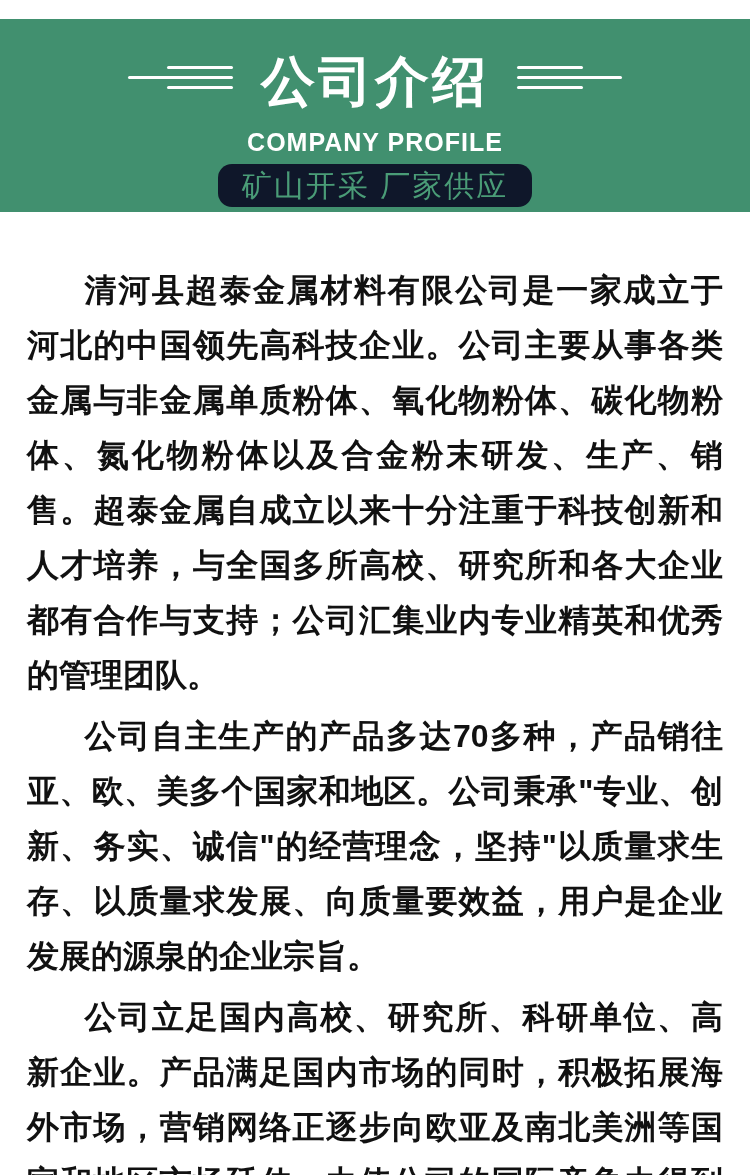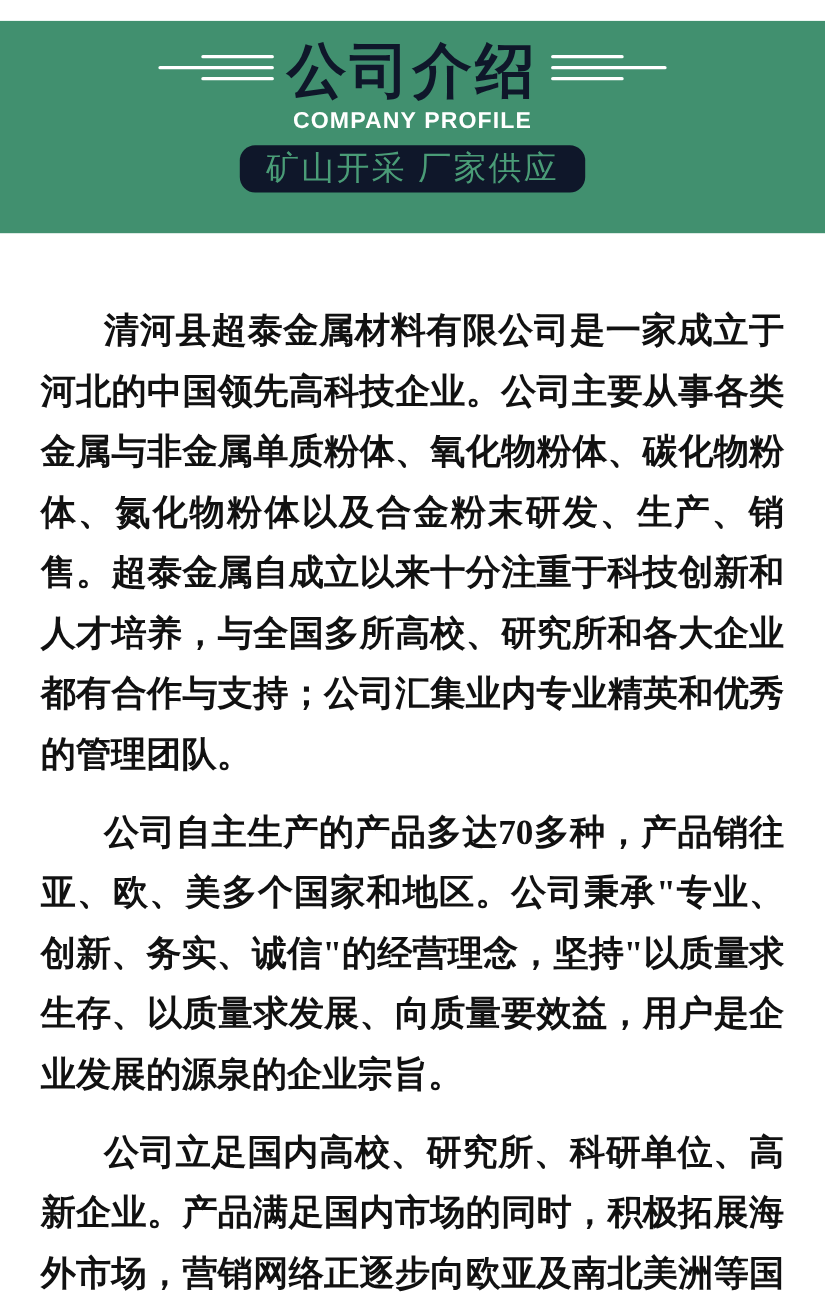--- a/index.html
+++ b/index.html
@@ -28,22 +28,22 @@
     padding-top: 18px;
     box-sizing: content-box;
   }
   .title-row {
     display: flex;
     align-items: center;
     justify-content: center;
     gap: 12px;
   }
   .hero-title {
-    margin: 0;
-    color: #0f172a;
+    margin: 16px;
+    color: #ffffff;
     font-size: 54px;
     line-height: 56px;
     font-weight: bold;
     letter-spacing: 3px;
     white-space: nowrap;
   }
   .speed-lines {
     display: flex;
     flex-direction: column;
     gap: 7px;
@@ -54,21 +54,21 @@
   .speed-lines .line {
     height: 3px;
     background: #ffffff;
     border-radius: 2px;
   }
   .speed-lines .short { width: 66px; }
   .speed-lines .long  { width: 105px; }
   .hero-subtitle {
     margin-top: 6px;
     color: #ffffff;
-    font-size: 21px;
+    font-size: 25px;
     line-height: 22px;
     font-weight: bold;
     letter-spacing: 1px;
   }
   .badge {
     display: inline-block;
     margin-top: 11px;
     background: #0f172a;
     color: #4a9c77;
     font-size: 30px;
@@ -77,30 +77,29 @@
     padding: 0 24px;
     border-radius: 14px;
     letter-spacing: 2px;
     white-space: nowrap;
   }
   
   .content {
     padding: 45px 21px 0 21px;
   }
   .content p {
-    margin: 16px;
+    margin: 6px;
     color: #111111;
     font-size: 32px;
     line-height: 55px;
     font-weight: bold;
     text-align: justify;
     text-justify: inter-character;
     text-indent: 1.8em;
     word-break: break-all;
-    font-family: Liberation Serif, serif;
   }
 </style>
 </head>
 <body>
 
 <div class="page">
 
   <div class="top-strip"></div>
 
   <header class="hero">

